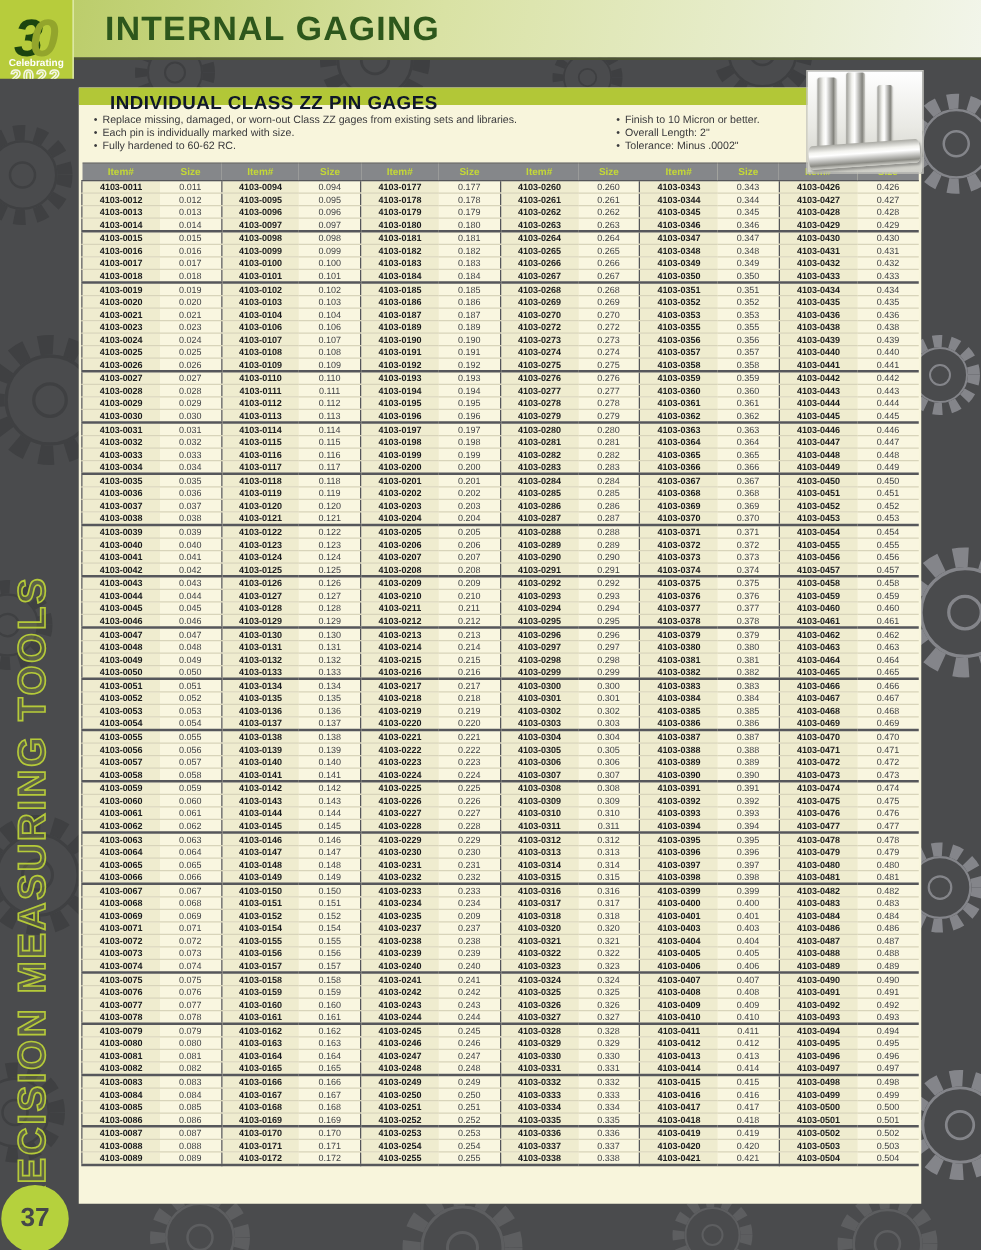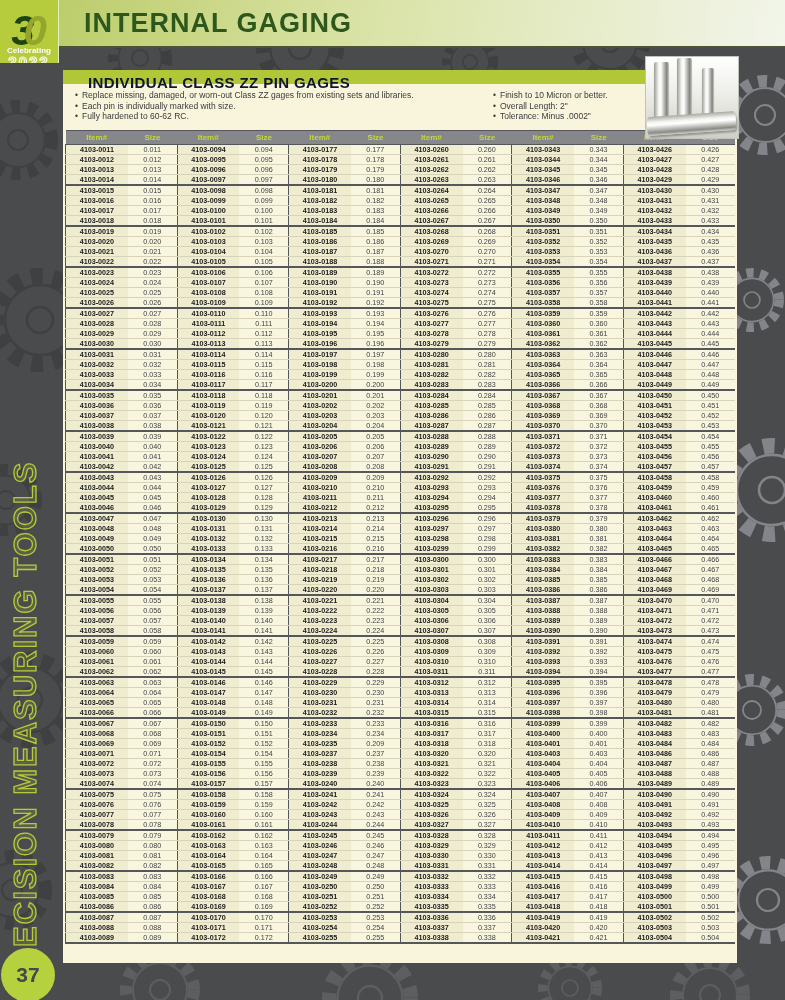--- a/index.html
+++ b/index.html
@@ -310,34 +310,20 @@
             <td class="size">0.104</td>
             <td class="item">4103-0187</td>
             <td class="size">0.187</td>
             <td class="item">4103-0270</td>
             <td class="size">0.270</td>
             <td class="item">4103-0353</td>
             <td class="size">0.353</td>
             <td class="item">4103-0436</td>
             <td class="size">0.436</td>
           </tr>
-          <tr class="grp">
-            <td class="item">4103-0022</td>
-            <td class="size">0.022</td>
-            <td class="item">4103-0105</td>
-            <td class="size">0.105</td>
-            <td class="item">4103-0188</td>
-            <td class="size">0.188</td>
-            <td class="item">4103-0271</td>
-            <td class="size">0.271</td>
-            <td class="item">4103-0354</td>
-            <td class="size">0.354</td>
-            <td class="item">4103-0437</td>
-            <td class="size">0.437</td>
-          </tr>
           <tr>
             <td class="item">4103-0023</td>
             <td class="size">0.023</td>
             <td class="item">4103-0106</td>
             <td class="size">0.106</td>
             <td class="item">4103-0189</td>
             <td class="size">0.189</td>
             <td class="item">4103-0272</td>
             <td class="size">0.272</td>
             <td class="item">4103-0355</td>

